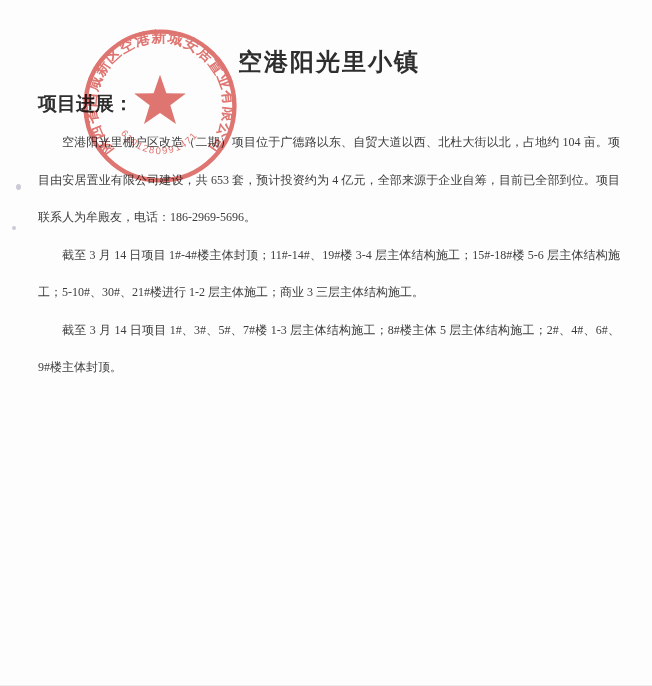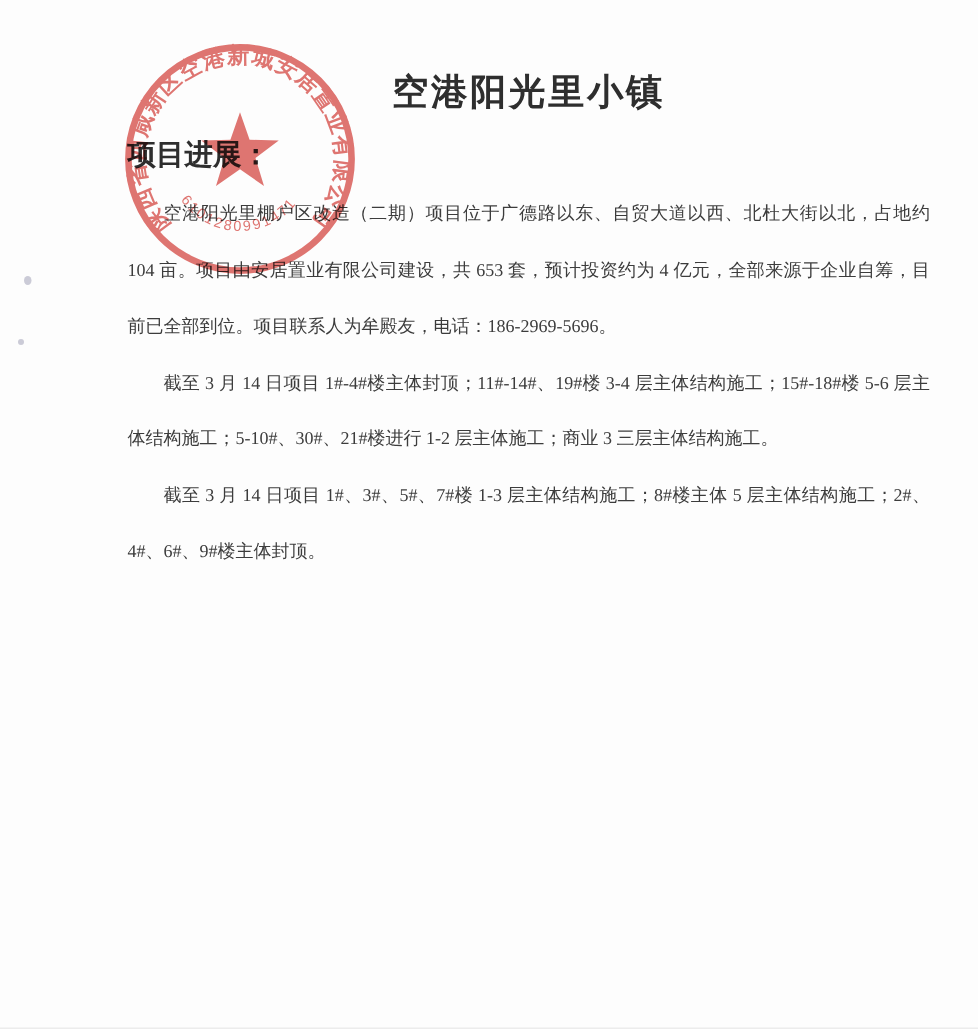--- a/index.html
+++ b/index.html
@@ -9,21 +9,21 @@
     background:#ffffff;
   }
   .page {
     position:relative;
     width:652px; height:686px;
     background:#fdfdfd;
     overflow:hidden;
     border-bottom:1px solid #ececec;
   }
   .content {
-    padding:46px 32px 0 85px; 
+    padding:46px 32px 0 38px; 
     color:#3a3a3a;
   }
   .title {
     text-align:center;
     font-size:24px;
     font-weight:bold;
     letter-spacing:2px;
     color:#2e2e2e;
     line-height:32px;
     margin-bottom:14px;

